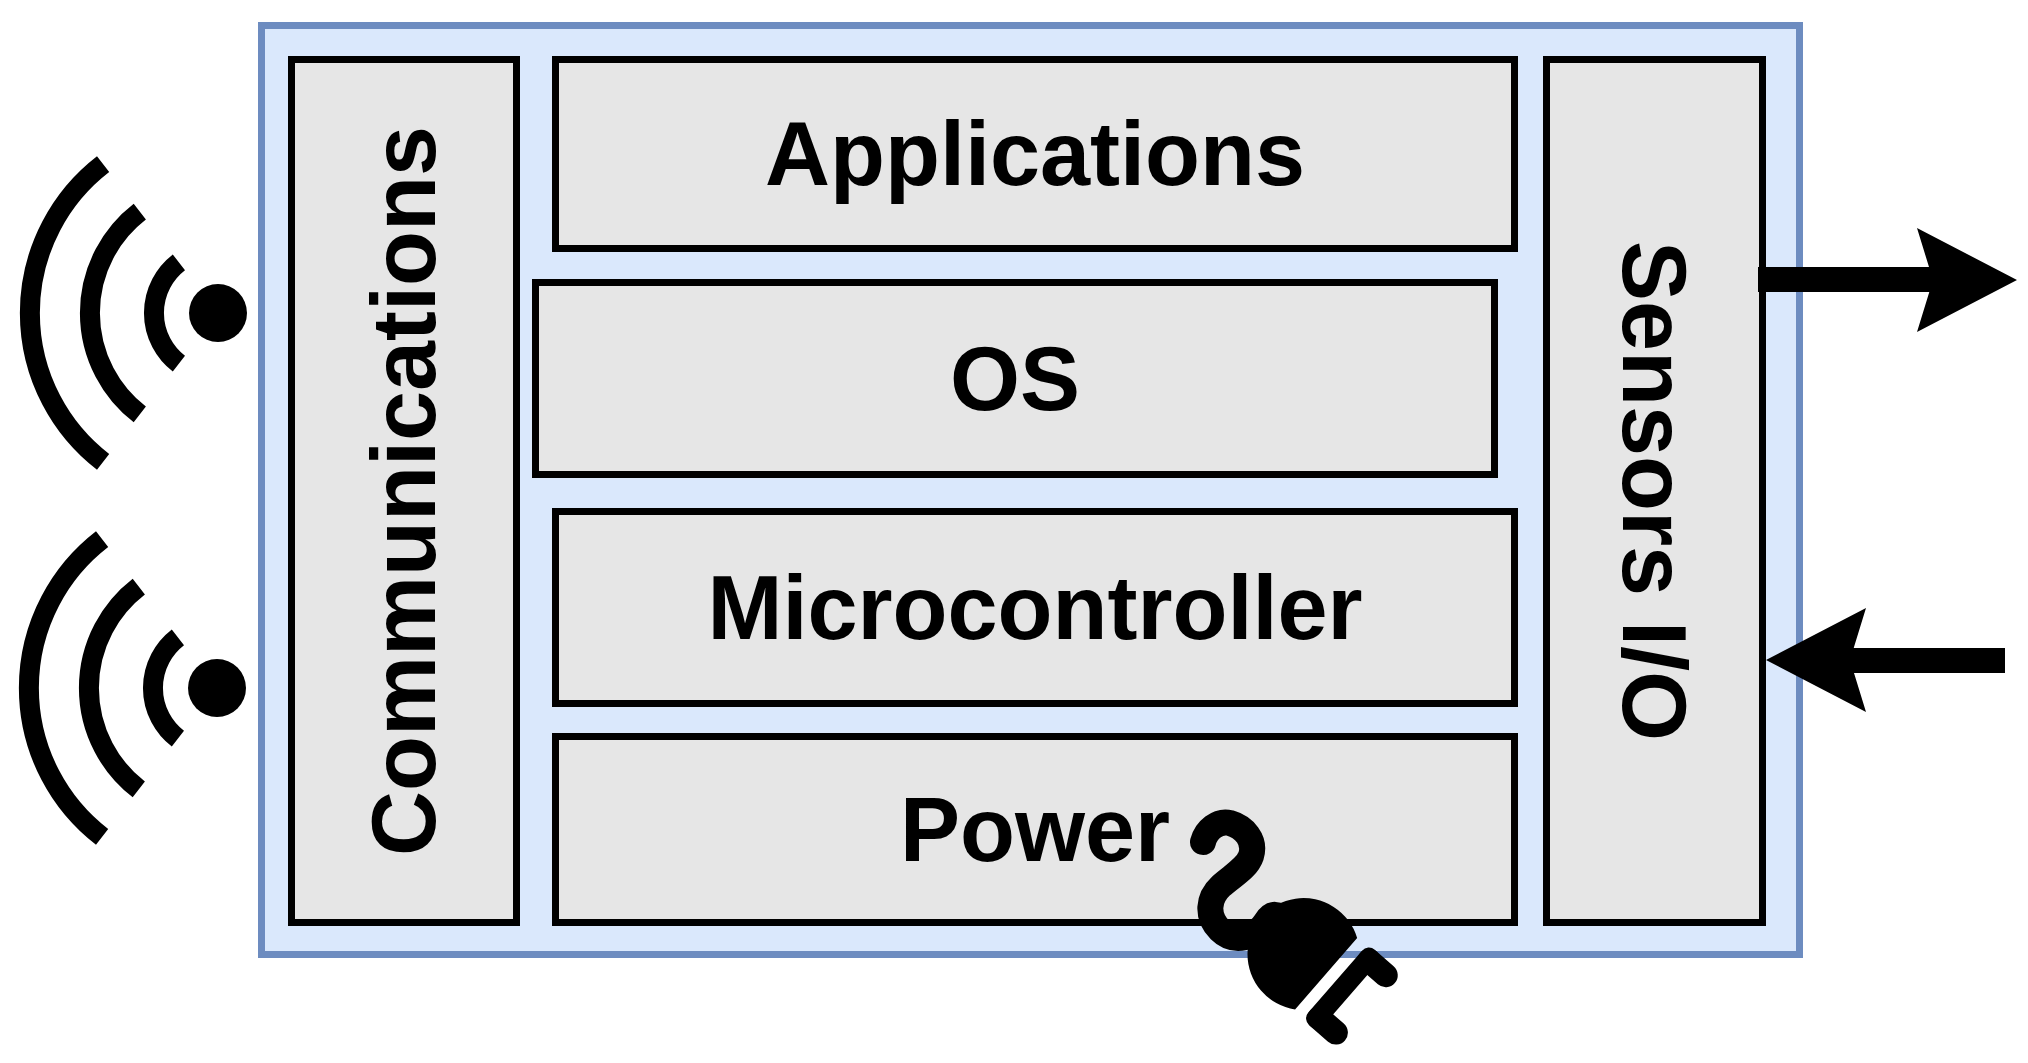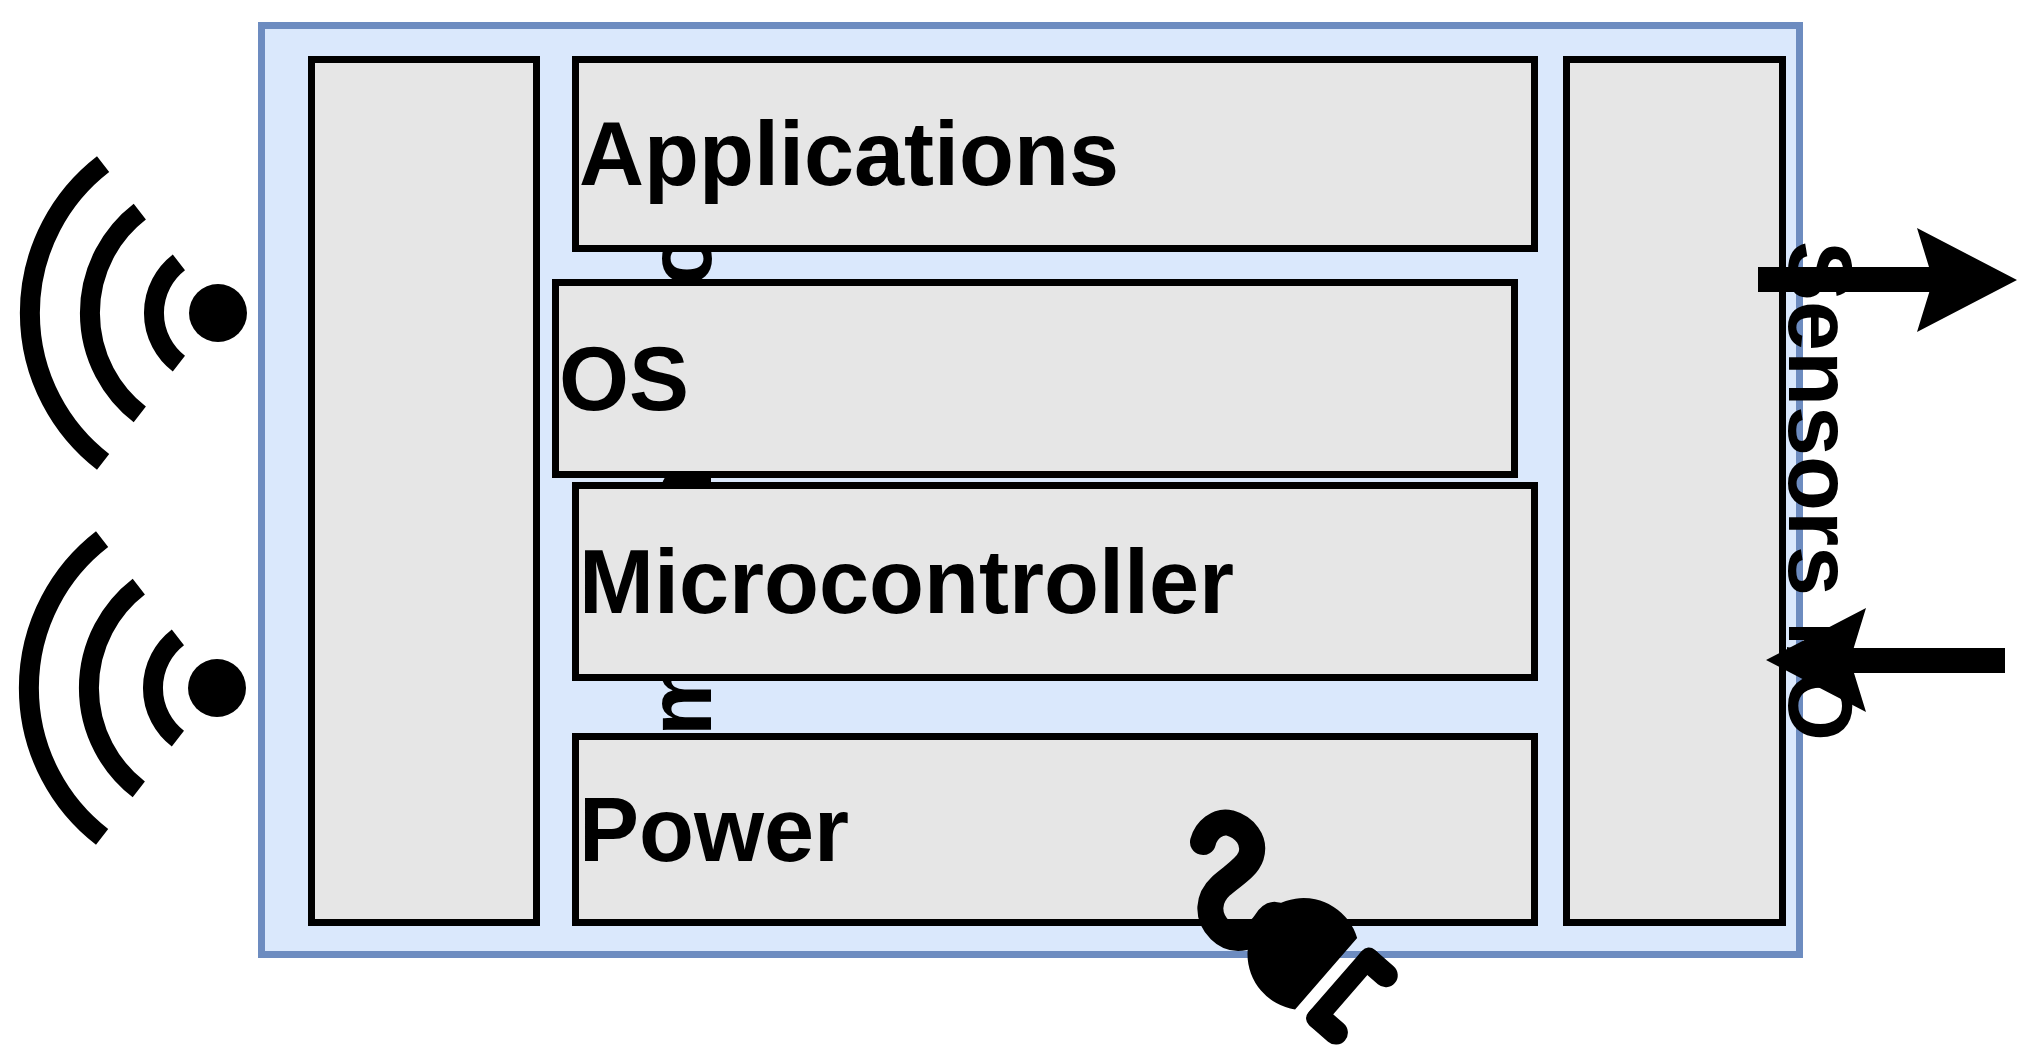--- a/index.html
+++ b/index.html
@@ -12,34 +12,34 @@
   .device-container {
     position:absolute; left:258px; top:22px; width:1545px; height:936px;
     box-sizing:border-box;
     background:var(--container_fill,#dae8fc);
     border:7px solid var(--container_border,#6d8cc0);
   }
   .module {
     position:absolute; box-sizing:border-box;
     background:var(--module_fill,#e6e6e6);
     border:7px solid var(--module_border,#000000);
-    display:flex; align-items:center; justify-content:flex-start;margin-left:20px;
+    display:flex; align-items:center; justify-content:center;
   }
   .module .label {
     font-size:90px; font-weight:bold;
     color:var(--label_color,#000000);
     white-space:nowrap; line-height:1;
   }
   .rot-ccw { transform:rotate(-90deg); }
   .rot-cw  { transform:rotate(90deg); }
 
   .mod-comms   { left:288px;  top:56px;  width:232px; height:870px; }
   .mod-apps    { left:552px;  top:56px;  width:966px; height:196px; }
   .mod-os      { left:532px;  top:279px; width:966px; height:199px; }
-  .mod-micro   { left:552px;  top:482px; width:966px; height:199px; }
+  .mod-micro   { left:552px;  top:508px; width:966px; height:199px; }
   .mod-power   { left:552px;  top:733px; width:966px; height:193px; }
   .mod-sensors { left:1543px; top:56px;  width:223px; height:870px; }
 
   .overlay {
     position:absolute; left:0; top:0; width:2028px; height:1063px;
     color:var(--icon_color,#000000);
     pointer-events:none;
   }
 </style>
 </head>

